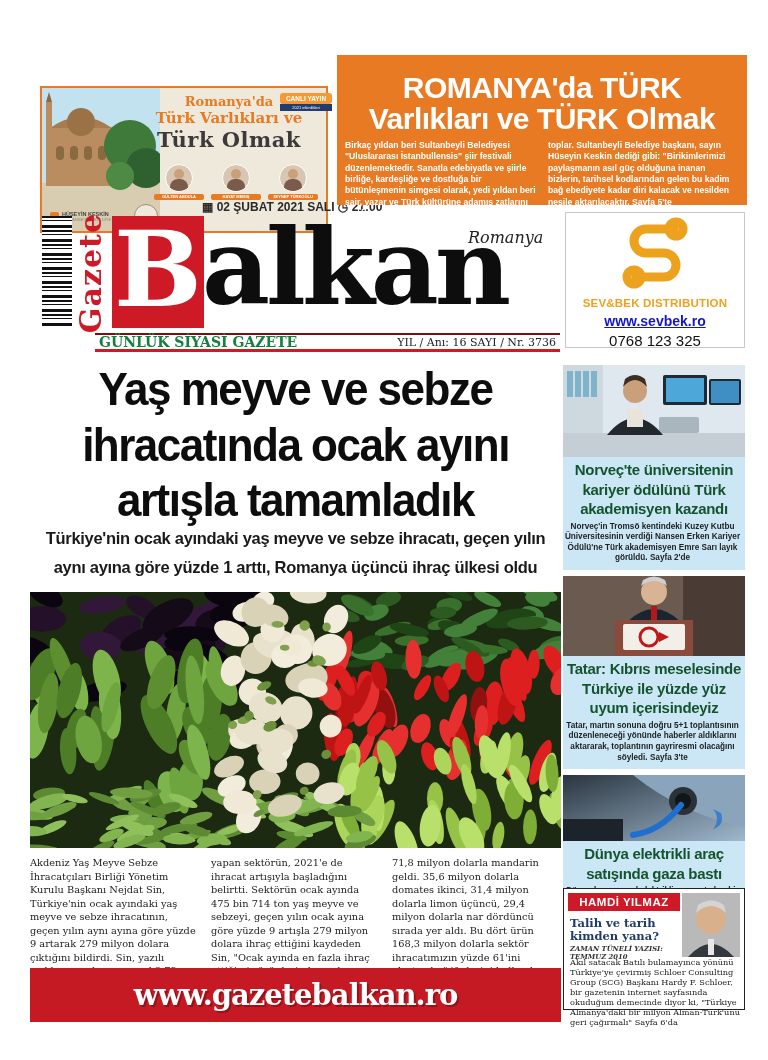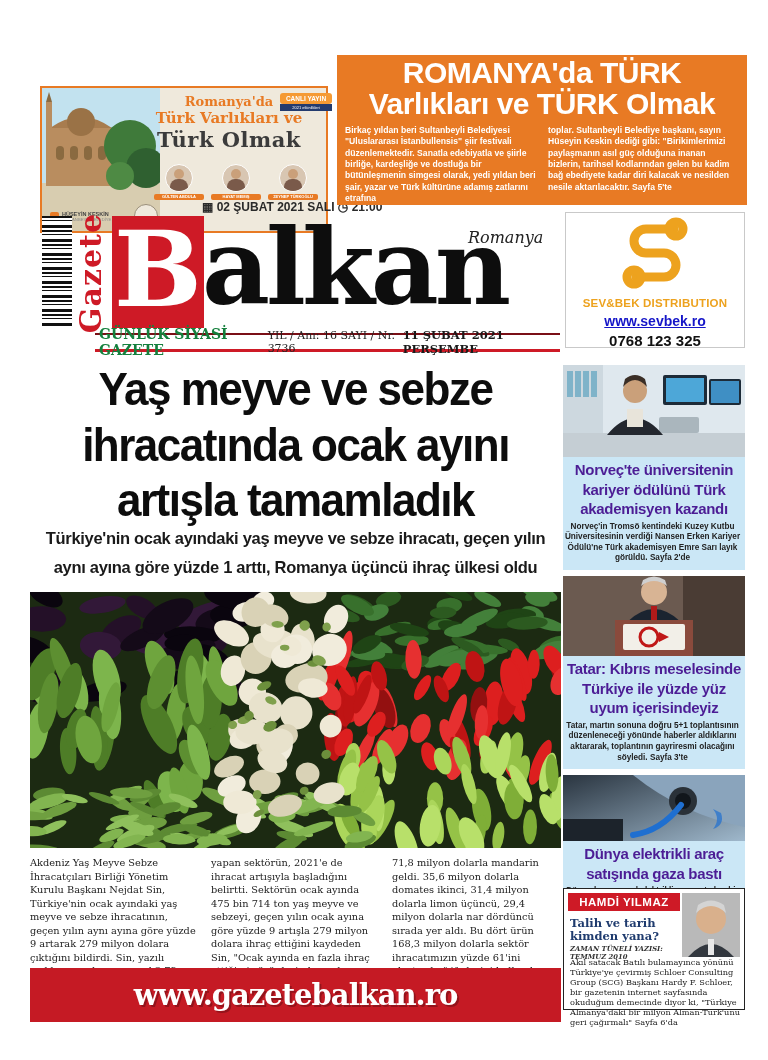--- a/index.html
+++ b/index.html
@@ -25,21 +25,21 @@
   .spk-av .bd{position:absolute;left:4px;top:14px;width:18px;height:12px;border-radius:8px 8px 0 0;background:#7a5a4a;}
   .spk-name{margin-top:2px;background:#e87a24;color:#fff;font-size:4px;font-weight:bold;line-height:6px;border-radius:2px;overflow:hidden;white-space:nowrap;}
   .promo-date{position:absolute;left:128px;top:112px;width:178px;font-size:12px;font-weight:bold;color:#2a2a2a;white-space:nowrap;padding-left:32px;}
   .promo-seal{position:absolute;left:92px;top:116px;width:22px;height:22px;border-radius:50%;border:1.5px solid #9a8f7a;background:#efe9dc;}
   .promo-host{position:absolute;left:8px;top:123px;display:flex;gap:3px;align-items:center;}
   .host-logo{width:9px;height:9px;background:#e87a24;border-radius:2px;}
   .host-name{font-size:5.5px;font-weight:bold;color:#444;line-height:6px;}
   .host-sub{font-size:4.2px;color:#8a8a8a;line-height:5px;}
 
   
-  .banner{left:337px;top:55px;width:410px;height:150px;background:#e87a24;box-sizing:border-box;padding-top:2px;}
+  .banner{left:337px;top:55px;width:410px;height:150px;background:#e87a24;box-sizing:border-box;padding-top:17px;}
   .banner h1{margin:0;text-align:center;color:#fff;font-size:30px;line-height:31px;font-weight:800;letter-spacing:-.5px;}
   .banner-cols{display:flex;gap:12px;padding:6px 8px 0 8px;}
   .banner-col{width:50%;color:#fff;font-size:8.6px;font-weight:bold;line-height:1.32;text-align:left;}
 
   
   .barcode{left:42px;top:216px;width:30px;height:112px;
      background:repeating-linear-gradient(to bottom,#111 0 2px,#fff 2px 4px,#111 4px 5px,#fff 5px 9px,#111 9px 12px,#fff 12px 14px);}
   .gazete{left:70px;top:214px;width:40px;height:118px;display:flex;align-items:center;justify-content:center;}
   .gazete span{writing-mode:vertical-rl;transform:rotate(180deg);font-family:"DejaVu Serif",serif;
      font-weight:bold;font-size:30px;color:#ce1a26;letter-spacing:1px;}
@@ -51,41 +51,41 @@
   .mast-info{left:95px;top:333px;width:465px;height:19px;border-top:2px solid #7a0f16;border-bottom:3px solid #ce1a26;
      display:flex;align-items:center;justify-content:space-between;box-sizing:border-box;padding:0 4px;}
   .mi-tag{font-family:"DejaVu Serif",serif;font-weight:bold;font-size:14px;color:#15803d;}
   .mi-issue{font-family:"DejaVu Serif",serif;font-size:11px;color:#222;}
   .mi-date{font-family:"DejaVu Serif",serif;font-weight:bold;font-size:11.5px;color:#1a1a1a;}
 
   
   .dist{left:565px;top:212px;width:180px;height:136px;background:#fff;border:1px solid #c9c9c9;box-sizing:border-box;text-align:center;}
   .dist-name{color:#eda21e;font-weight:bold;font-size:11.5px;margin-top:2px;letter-spacing:.2px;}
   .dist-url{color:#1515c8;font-weight:bold;font-size:14px;text-decoration:underline;margin-top:4px;display:inline-block;}
-  .dist-phone{color:#111;font-weight:bold;font-size:15px;margin-top:2px;}
+  .dist-phone{color:#111;font-weight:normal;font-size:15px;margin-top:2px;}
 
   
   .lead-h{left:30px;top:362px;width:531px;text-align:center;font-weight:800;font-size:44px;line-height:52px;
      letter-spacing:-1.5px;color:#0d0d0d;transform:scaleY(1.06);transform-origin:top;}
   .lead-sub{left:30px;top:524px;width:531px;text-align:center;font-weight:bold;font-size:16.5px;line-height:29px;
      letter-spacing:-.3px;color:#1a1a1a;}
   .veg{left:30px;top:592px;width:531px;height:256px;}
   .lead-cols{left:30px;top:856px;width:531px;display:flex;gap:12px;}
   .lead-col{width:169px;font-family:"DejaVu Serif",serif;font-size:9.8px;line-height:1.38;color:#222;text-align:left;}
 
   
   .footer{left:30px;top:968px;width:531px;height:54px;background:#c51a24;text-align:center;}
   .footer span{font-family:"DejaVu Serif",serif;font-weight:bold;font-size:29px;line-height:54px;color:#fff;
      letter-spacing:-1px;text-shadow:2px 2px 0 rgba(0,0,0,.25);}
 
   
   .side{left:563px;top:365px;width:182px;}
   .sart{background:#cbe7f6;margin-bottom:6px;}
   .sart svg{display:block;}
-  .s-head{text-align:center;font-weight:800;font-size:15px;line-height:19.5px;letter-spacing:-.3px;color:#4c1d95;padding:3px 1px 1px 1px;}
+  .s-head{text-align:center;font-weight:800;font-size:15px;line-height:19.5px;letter-spacing:-.3px;color:#14532d;padding:3px 1px 1px 1px;}
   .s-sum{text-align:center;font-weight:bold;font-size:8.2px;line-height:1.3;color:#222;padding:2px 4px 6px 1px;}
 
   
   .colbox{left:563px;top:888px;width:182px;height:122px;border:1.5px solid #222;box-sizing:border-box;background:#fff;}
   .col-bar{position:absolute;left:4px;top:4px;width:112px;height:18px;background:#ce1a26;color:#fff;
      font-weight:800;font-size:11.5px;text-align:center;line-height:18px;letter-spacing:.5px;}
   .col-photo{position:absolute;right:4px;top:4px;width:58px;height:64px;}
   .col-title{position:absolute;left:6px;top:28px;width:110px;color:#1f3b6e;font-family:"DejaVu Serif",serif;
      font-weight:bold;font-size:11.5px;line-height:13px;}
   .col-kicker{position:absolute;left:6px;top:56px;width:110px;font-family:"DejaVu Serif",serif;font-style:italic;
@@ -170,21 +170,20 @@
 <div class="abs barcode"></div>
 <div class="abs gazete">
     <span>Gazete</span>
   </div>
 <div class="abs bbox"><span>B</span></div>
 <div class="abs alkan">alkan</div>
 <div class="abs romanya">Romanya</div>
 <div class="abs mast-info">
   <span class="mi-tag">GÜNLÜK SİYASİ GAZETE</span>
   <span class="mi-issue">YIL / Anı: 16  SAYI / Nr. 3736</span>
-  <span class="mi-date">11 ŞUBAT 2021 PERŞEMBE</span>
 </div>
 
 <div class="abs dist">
   <svg width="86" height="76" viewBox="0 0 86 76" style="margin-top:2px;">
     <g stroke="#eda21e" stroke-width="9" fill="none" stroke-linecap="round">
       <path d="M62 14 H34 a12 12 0 0 0 0 24 h18 a12 12 0 0 1 0 24 H24"></path>
       <circle cx="64" cy="14" r="7"></circle>
       <circle cx="22" cy="62" r="7"></circle>
     </g>
   </svg>

